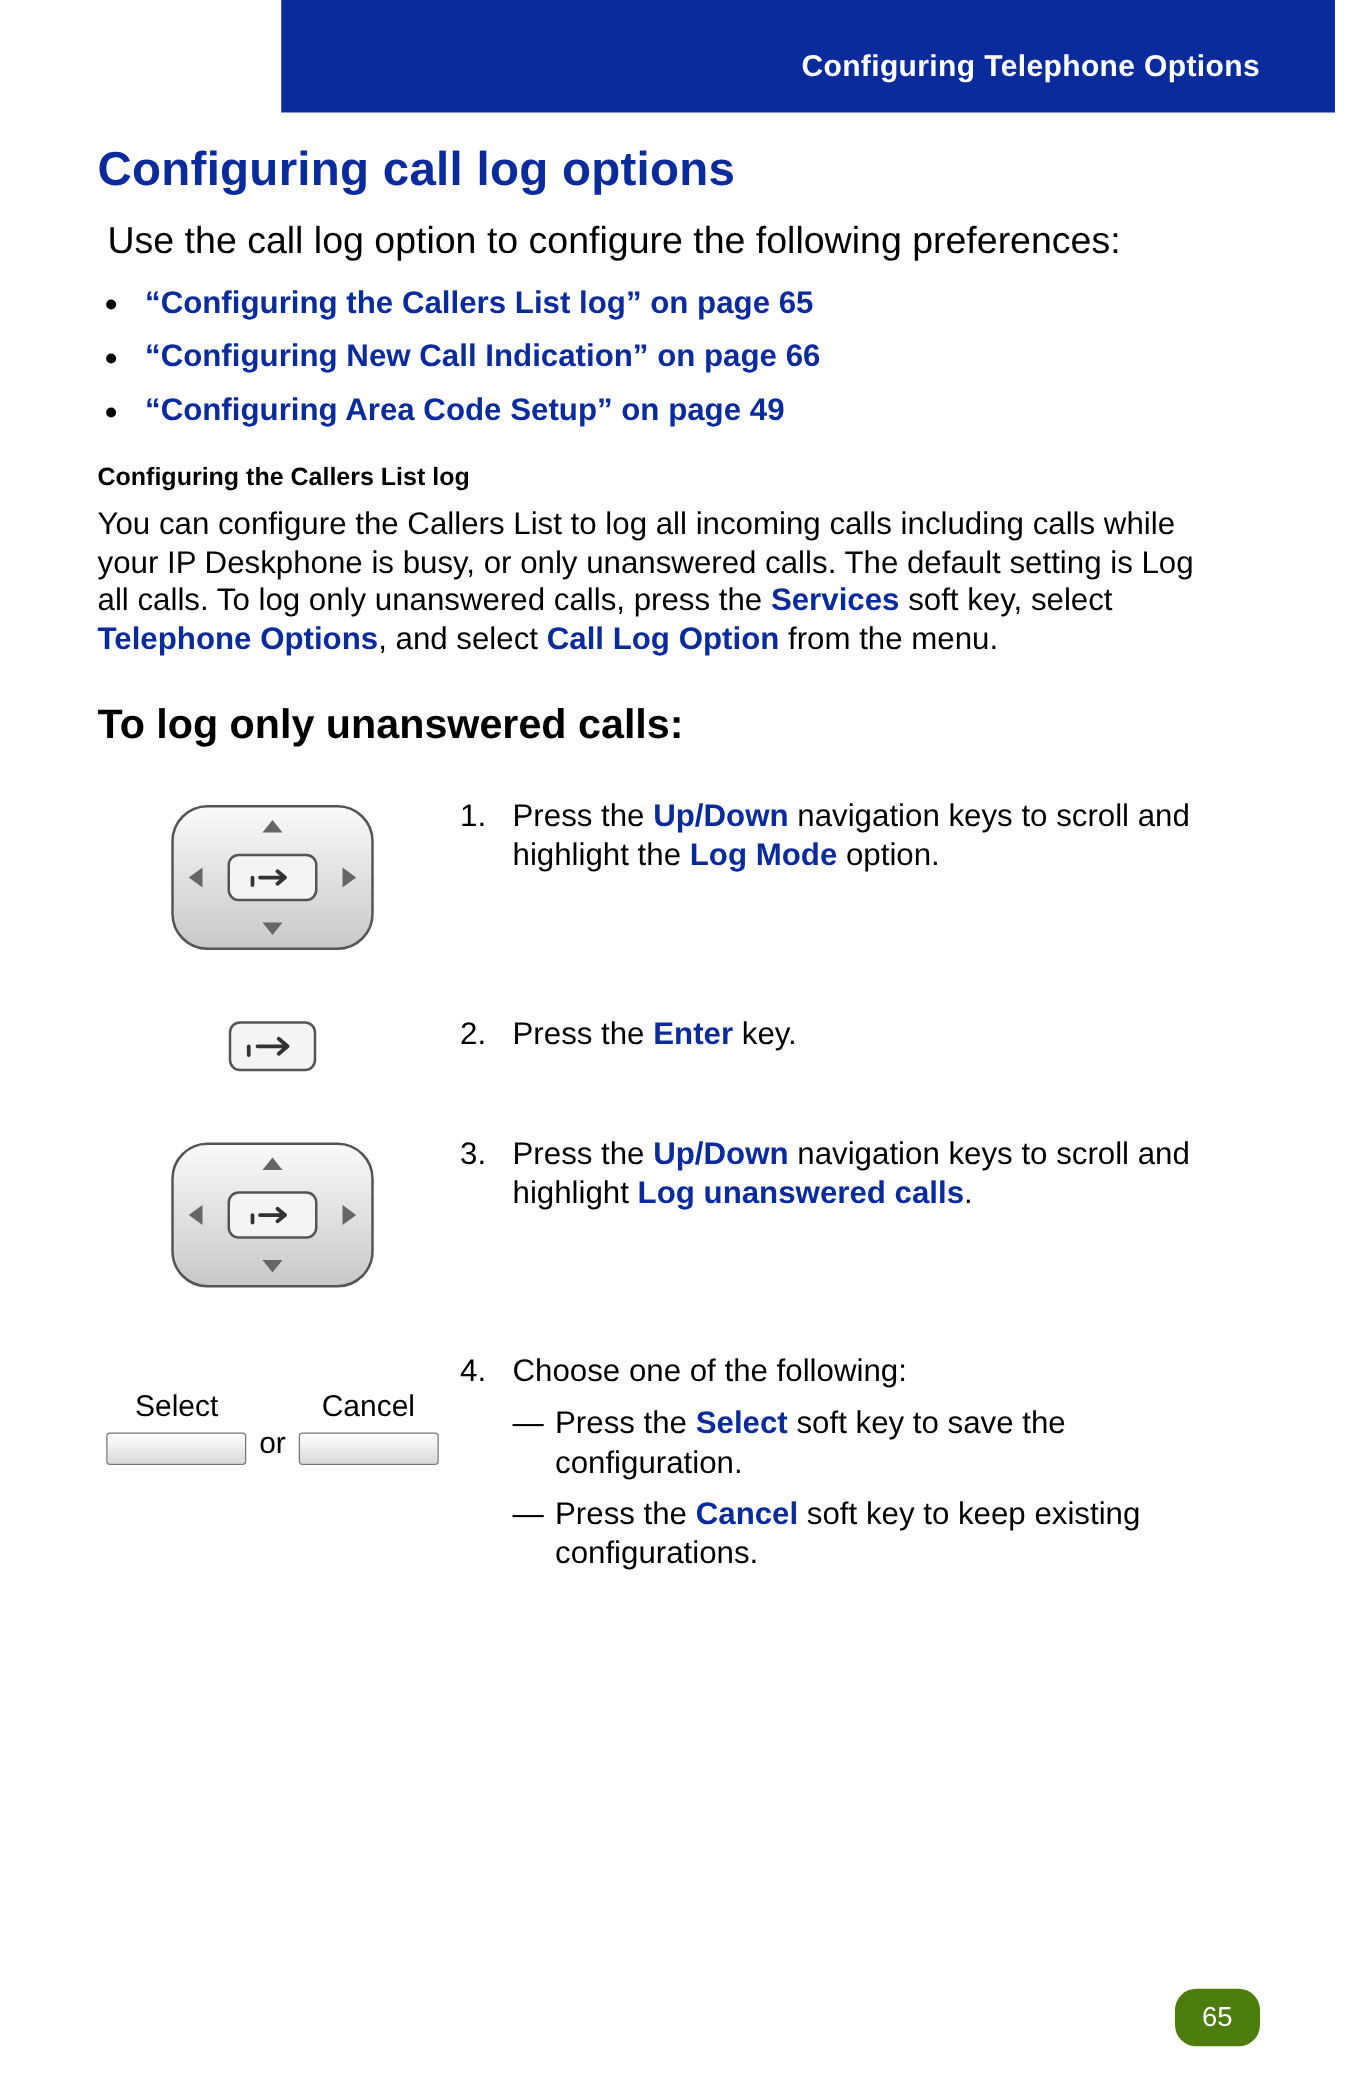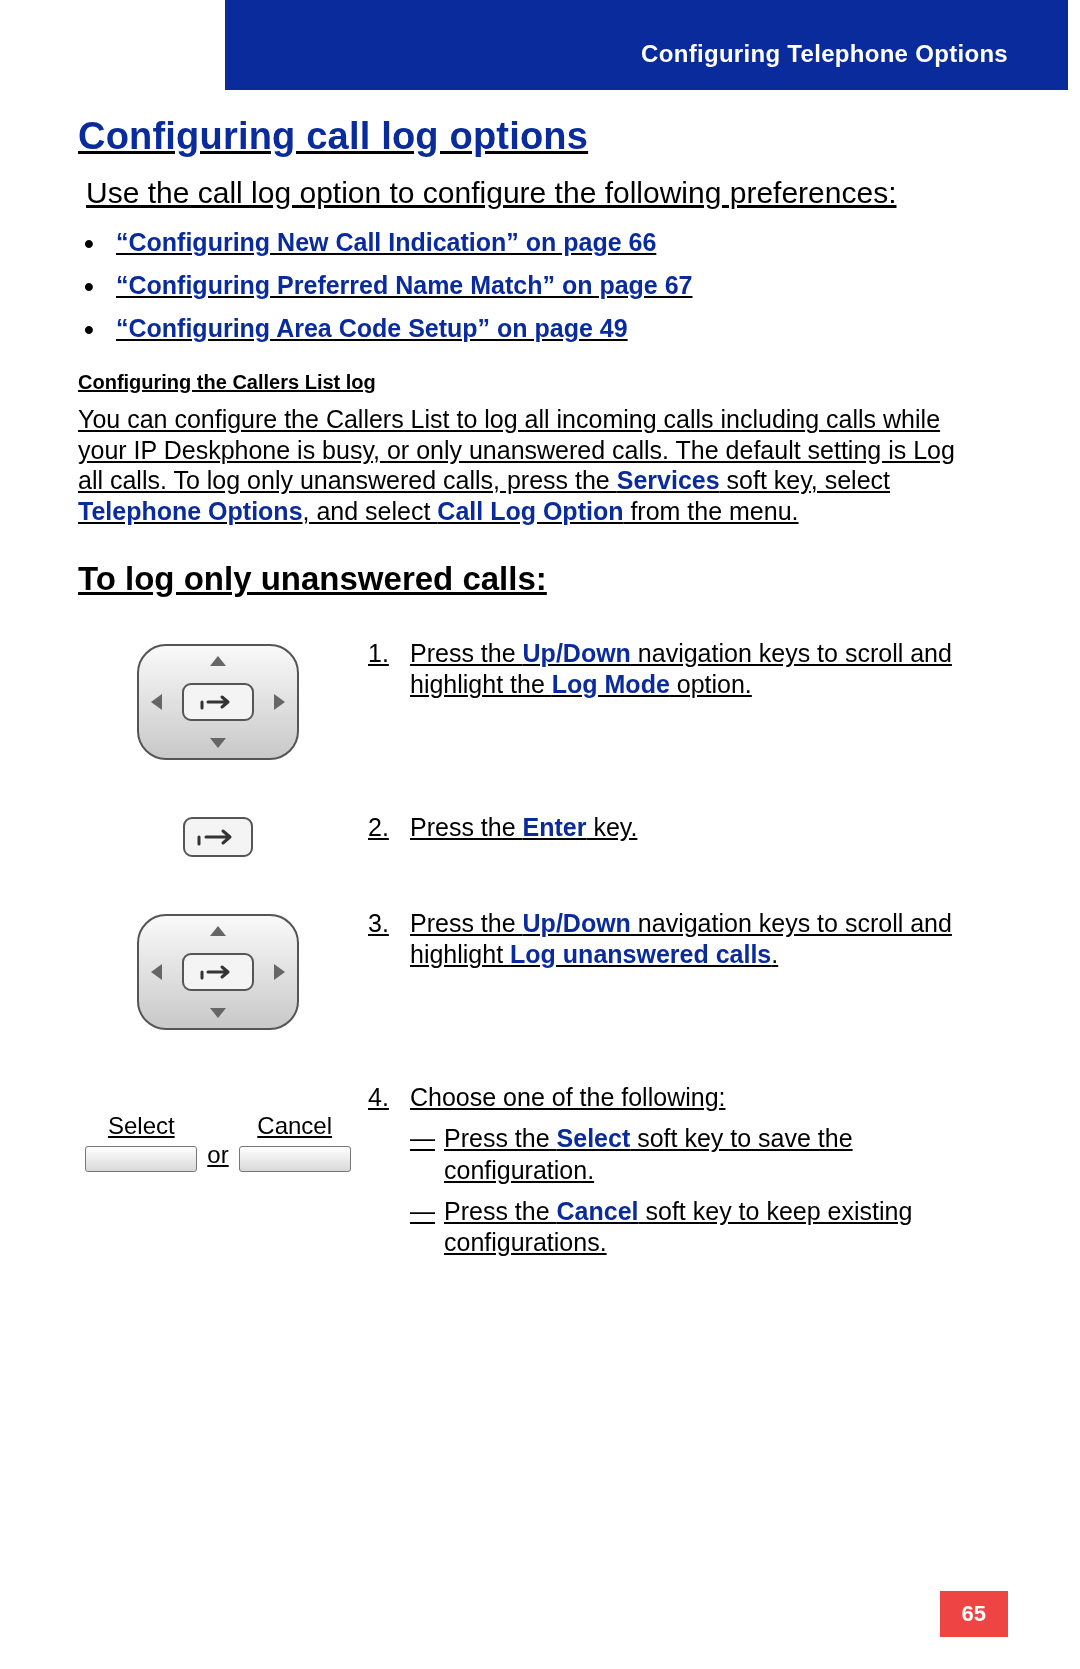--- a/index.html
+++ b/index.html
@@ -31,21 +31,20 @@
     box-sizing: border-box;
     font-weight: bold;
     font-size: 24px;
     letter-spacing: 0.3px;
   }
   .content {
     position: absolute;
     top: 115px;
     left: 78px;
     right: 90px;
-    text-decoration: underline;
   }
   h1 {
     color: #0a2b9b;
     font-size: 38px;
     font-weight: 800;
     margin: 0 0 18px 0;
     letter-spacing: 0.2px;
   }
   .intro {
     font-size: 30px;
@@ -166,43 +165,44 @@
     border-radius: 3px;
   }
   .orword {
     padding-top: 26px;
   }
 
   .page-num {
     position: absolute;
     bottom: 32px;
     right: 60px;
-    background: #ef4444;
+    background: #4d7c0f;
     color: #fff;
-    font-weight: bold;
+    font-weight: normal;
     font-size: 22px;
     padding: 10px 22px;
+    border-radius: 17px;
   }
 </style>
 </head>
 <body>
 
 <div class="page">
 
   <div class="header-band">
     <span>Configuring Telephone Options</span>
   </div>
 
   <div class="content">
     <h1>Configuring call log options</h1>
     <p class="intro">Use the call log option to configure the following preferences:</p>
 
     <ul class="toc">
+      <li>“Configuring the Callers List log” on page 65</li>
       <li>“Configuring New Call Indication” on page 66</li>
-      <li>“Configuring Preferred Name Match” on page 67</li>
       <li>“Configuring Area Code Setup” on page 49</li>
     </ul>
 
     <h2>Configuring the Callers List log</h2>
 
     <p class="body">
       <span>You can configure the Callers List to log all incoming calls including calls while your IP Deskphone is busy,  or only unanswered calls. The default setting is Log all calls. To log only unanswered calls, press the </span><span class="hl">Services</span><span> soft key, select </span><span class="hl">Telephone Options</span><span>, and select </span><span class="hl">Call Log Option</span><span> from the menu.</span>
     </p>
 
     <h3>To log only unanswered calls:</h3>

